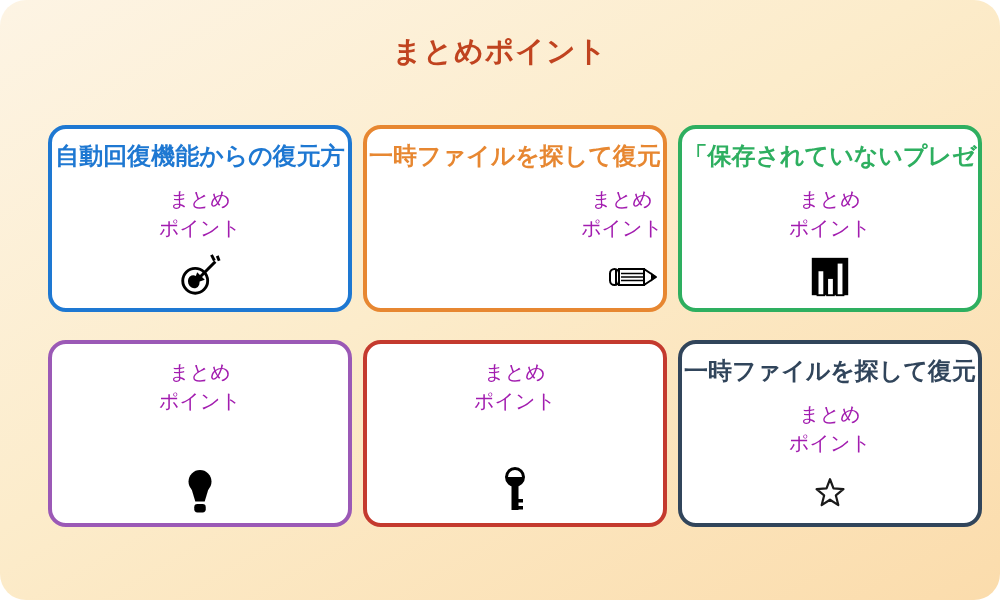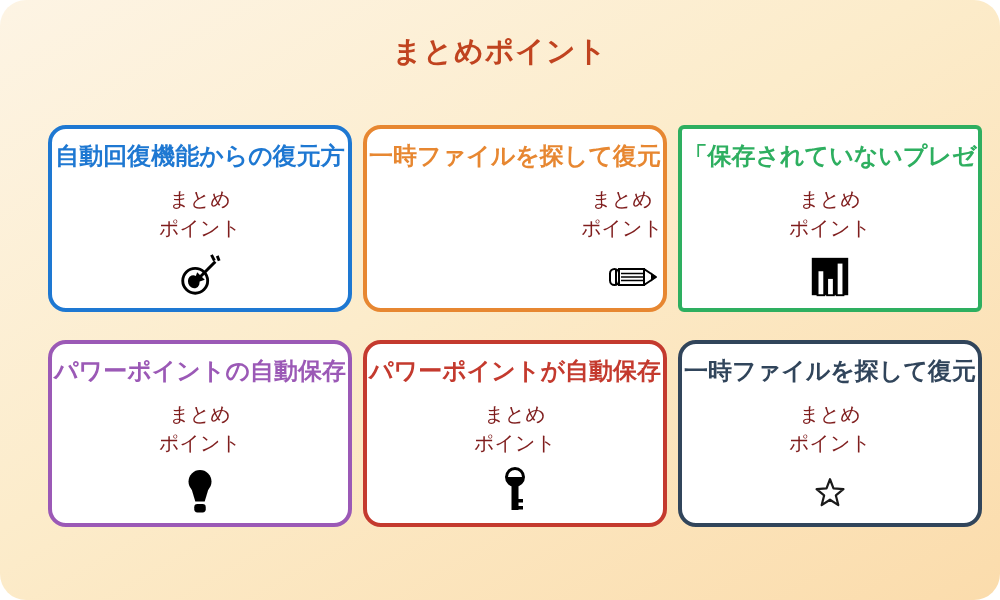--- a/index.html
+++ b/index.html
@@ -49,21 +49,21 @@
   .card-title{
     font-size:24px;
     font-weight:bold;
     white-space:nowrap;
     flex-shrink:0;
     line-height:1.25;
   }
   .card-body{
     margin-top:14px;
     font-size:20px;
-    color:#7f1d1d;
+    color:#a21caf;
     text-align:center;
     line-height:1.45;
   }
   .card-icon{
     margin-top:auto;
     margin-bottom:9px;
     height:48px;
     display:flex;
     align-items:flex-end;
     justify-content:center;
@@ -112,59 +112,53 @@
           <rect x="12" y="7" width="25" height="16" fill="#fff" stroke="#000" stroke-width="2"></rect>
           <line x1="14" y1="11.5" x2="36" y2="11.5" stroke="#000" stroke-width="1.5"></line>
           <line x1="14" y1="15" x2="36" y2="15" stroke="#000" stroke-width="1.5"></line>
           <line x1="14" y1="18.5" x2="36" y2="18.5" stroke="#000" stroke-width="1.5"></line>
           <polygon points="37,7 49,15 37,23" fill="#fff" stroke="#000" stroke-width="2" stroke-linejoin="round"></polygon>
           <polygon points="44,10.5 49,15 44,19.5" fill="#000"></polygon>
         </svg>
       </div>
     </div>
 
-    <div class="card" style="border-color: rgb(46, 175, 96); border-radius: 6px;">
+    <div class="card" style="border-color: rgb(46, 175, 96);">
       <div class="title-row">
         <div class="card-title" style="color: rgb(46, 175, 96);">「保存されていないプレゼ</div>
       </div>
       <div class="card-body">
         <div>まとめ</div>
         <div>ポイント</div>
       </div>
       <div class="card-icon">
         <svg width="46" height="44" viewBox="0 0 48 44">
           <rect x="5" y="2" width="38" height="39" fill="#000"></rect>
           <rect x="11" y="15" width="7" height="26" fill="#fff" stroke="#000" stroke-width="2"></rect>
           <rect x="21" y="23" width="7" height="18" fill="#fff" stroke="#000" stroke-width="2"></rect>
           <rect x="31" y="7" width="7" height="34" fill="#fff" stroke="#000" stroke-width="2"></rect>
         </svg>
       </div>
     </div>
 
     <div class="card" style="border-color: rgb(155, 89, 182);">
-      <div class="title-row">
-        <div class="card-title" style="color: rgb(155, 89, 182);">パワーポイントの自動保存</div>
-      </div>
       <div class="card-body">
         <div>まとめ</div>
         <div>ポイント</div>
       </div>
       <div class="card-icon">
         <svg width="34" height="46" viewBox="0 0 32 44">
           <circle cx="16" cy="13" r="11" fill="#000"></circle>
           <polygon points="7,17 25,17 20.5,32 11.5,32" fill="#000"></polygon>
           <rect x="10.5" y="34.5" width="11" height="8" rx="3" fill="#000"></rect>
         </svg>
       </div>
     </div>
 
     <div class="card" style="border-color: rgb(196, 58, 46);">
-      <div class="title-row">
-        <div class="card-title" style="color: rgb(196, 58, 46);">パワーポイントが自動保存</div>
-      </div>
       <div class="card-body">
         <div>まとめ</div>
         <div>ポイント</div>
       </div>
       <div class="card-icon">
         <svg width="30" height="48" viewBox="0 0 28 48">
           <circle cx="14" cy="11" r="8.5" fill="#fff" stroke="#000" stroke-width="3"></circle>
           <path d="M5.5 11 A8.5 8.5 0 0 0 22.5 11 Z" fill="#000"></path>
           <rect x="10.5" y="18" width="7" height="26" fill="#000"></rect>
           <rect x="17" y="33" width="5" height="3.5" fill="#000"></rect>

